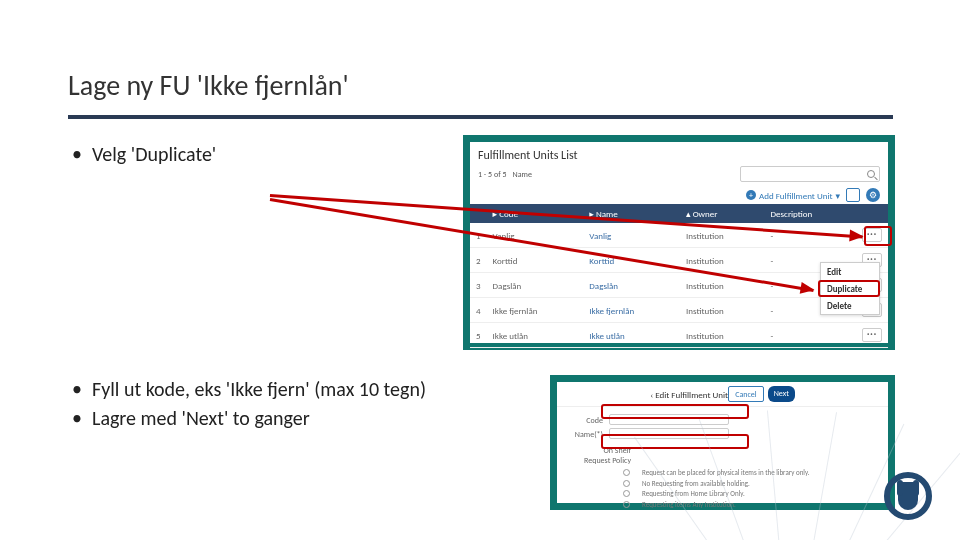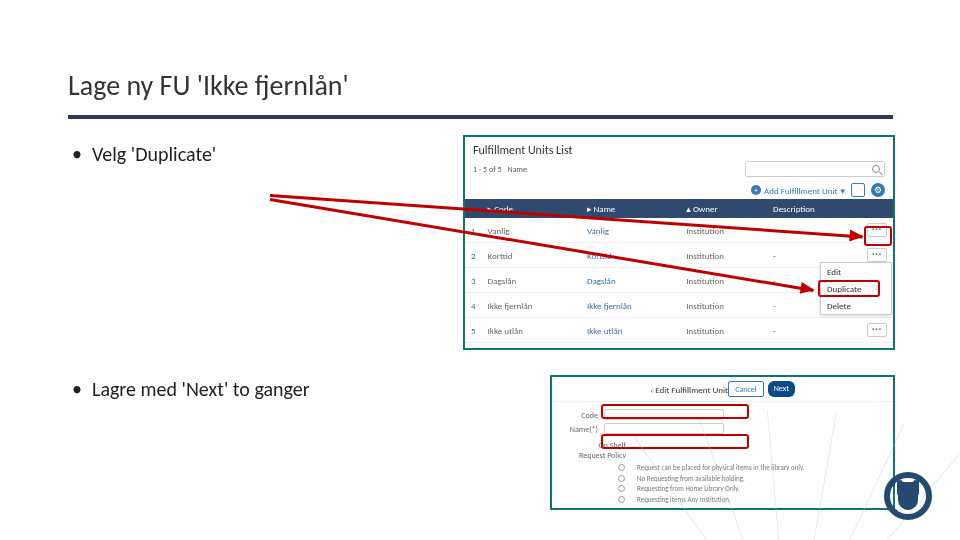--- a/index.html
+++ b/index.html
@@ -4,42 +4,42 @@
 <style>
   * { box-sizing: border-box; margin: 0; padding: 0; }
   html, body { width: 960px; height: 540px; font-family: "Segoe UI", Calibri, Arial, sans-serif; background: #fff; color: #222; overflow: hidden; }
   .slide { position: relative; width: 960px; height: 540px; }
   .title { position: absolute; left: 68px; top: 68px; font-size: 28px; font-weight: 400; color: #333; }
   .title-underline { position: absolute; left: 68px; top: 115px; width: 825px; height: 4px; background: #2a3a54; }
   .bullets { position: absolute; left: 72px; font-size: 20px; line-height: 1.45; }
   .bullets.top { top: 140px; }
   .bullets.bottom { top: 375px; }
   .bullets .bullet::before { content: "•"; margin-right: 10px; }
-  .screenshot { position: absolute; background: #fff; border: 2px solid #0f766e; font-size: 8px; color: #555; }
+  .screenshot { position: absolute; background: #fff; border: 7px solid #0f766e; font-size: 8px; color: #555; }
   .screenshot.list { left: 463px; top: 135px; width: 432px; height: 215px; }
   .screenshot.edit { left: 550px; top: 375px; width: 345px; height: 135px; }
   .sc-header { padding: 6px 8px 2px 8px; font-size: 12px; color: #333; }
   .sc-toolbar { display: flex; align-items: center; padding: 2px 8px 4px 8px; gap: 6px; }
   .sc-search { border: 1px solid #ccc; height: 16px; width: 140px; border-radius: 2px; display: flex; align-items: center; justify-content: flex-end; padding: 0 4px; }
   .sc-glass { width: 8px; height: 8px; border: 1px solid #888; border-radius: 50%; position: relative; }
   .sc-glass::after { content: ""; position: absolute; width: 4px; height: 1px; background: #888; transform: rotate(45deg); left: 6px; top: 7px; }
   .add-row { display: flex; justify-content: flex-end; align-items: center; padding: 2px 8px; gap: 6px; }
   .add-link { color: #337ab7; font-size: 9px; display: inline-flex; align-items: center; gap: 3px; }
   .plus { display:inline-block; width:10px; height:10px; border-radius:50%; background:#337ab7; color:#fff; text-align:center; line-height:10px; font-size:8px; }
   .export { width: 14px; height: 14px; border: 1px solid #337ab7; border-radius: 2px; }
   .gear { width: 14px; height: 14px; border-radius: 50%; background: #337ab7; color:#fff; text-align:center; line-height:14px; font-size:9px; }
   .tbl { width: 100%; border-collapse: collapse; font-size: 9px; }
   .tbl th { background: #2f4a6e; color: #fff; text-align: left; padding: 4px 6px; font-weight: 400; }
   .tbl td { padding: 5px 6px; border-bottom: 1px solid #eee; color: #666; }
   .tbl td.name { color: #3b6ea5; }
   .row-more { width: 20px; height: 14px; border: 1px solid #ccc; border-radius: 2px; text-align: center; line-height: 10px; letter-spacing: 1px; font-weight: bold; color: #666; }
   .highlight-red { border: 2.5px solid #c00000; border-radius: 3px; position: absolute; pointer-events: none; }
   .hl-more { left: 864px; top: 226px; width: 28px; height: 20px; }
   .hl-dup  { left: 818px; top: 280px; width: 62px; height: 17px; }
-  .ctx-menu { position: absolute; left: 820px; top: 262px; width: 72px; background: #fff; border: 1px solid #ccc; font-size: 9px; color: #333; box-shadow: 0 1px 3px rgba(0,0,0,.15); }
+  .ctx-menu { position: absolute; left: 820px; top: 262px; width: 60px; background: #fff; border: 1px solid #ccc; font-size: 9px; color: #333; box-shadow: 0 1px 3px rgba(0,0,0,.15); font-weight: bold; }
   .ctx-menu div { padding: 3px 6px; }
   .arrow { position: absolute; background: #c00000; transform-origin: left center; height: 3px; }
   .arrow::after { content: ""; position: absolute; right: -1px; top: -5px; border-left: 14px solid #c00000; border-top: 6.5px solid transparent; border-bottom: 6.5px solid transparent; }
   .arrow.a1 { left: 270px; top: 194px; width: 594px; transform: rotate(4deg); }
   .arrow.a2 { left: 270px; top: 198px; width: 551px; transform: rotate(9.5deg); }
   .edit-top { display:flex; align-items:center; justify-content:center; padding:4px 6px; border-bottom:1px solid #eee; }
   .edit-title { font-size: 9px; color:#333; }
   .edit-btns { display:flex; gap:4px; }
   .btn { font-size:8px; padding:2px 6px; border-radius:2px; }
   .btn.cancel { border:1px solid #337ab7; color:#337ab7; }
@@ -67,20 +67,21 @@
 
 <div class="slide">
   <div class="title">Lage ny FU 'Ikke fjernlån'</div>
   <div class="title-underline"></div>
 
   <div class="bullets top">
     <div class="bullet">Velg 'Duplicate'</div>
   </div>
 
   <div class="bullets bottom">
+    <div class="bullet">Fyll ut kode, eks 'Ikke fjern' (max 10 tegn)</div>
     <div class="bullet">Lagre med 'Next' to ganger</div>
   </div>
 
   <div class="screenshot list">
     <div class="sc-header">Fulfillment Units List</div>
     <div class="sc-toolbar">
       <span>1 - 5 of 5</span>
       <span>Name</span>
       <span style="flex:1"></span>
       <div class="sc-search">

